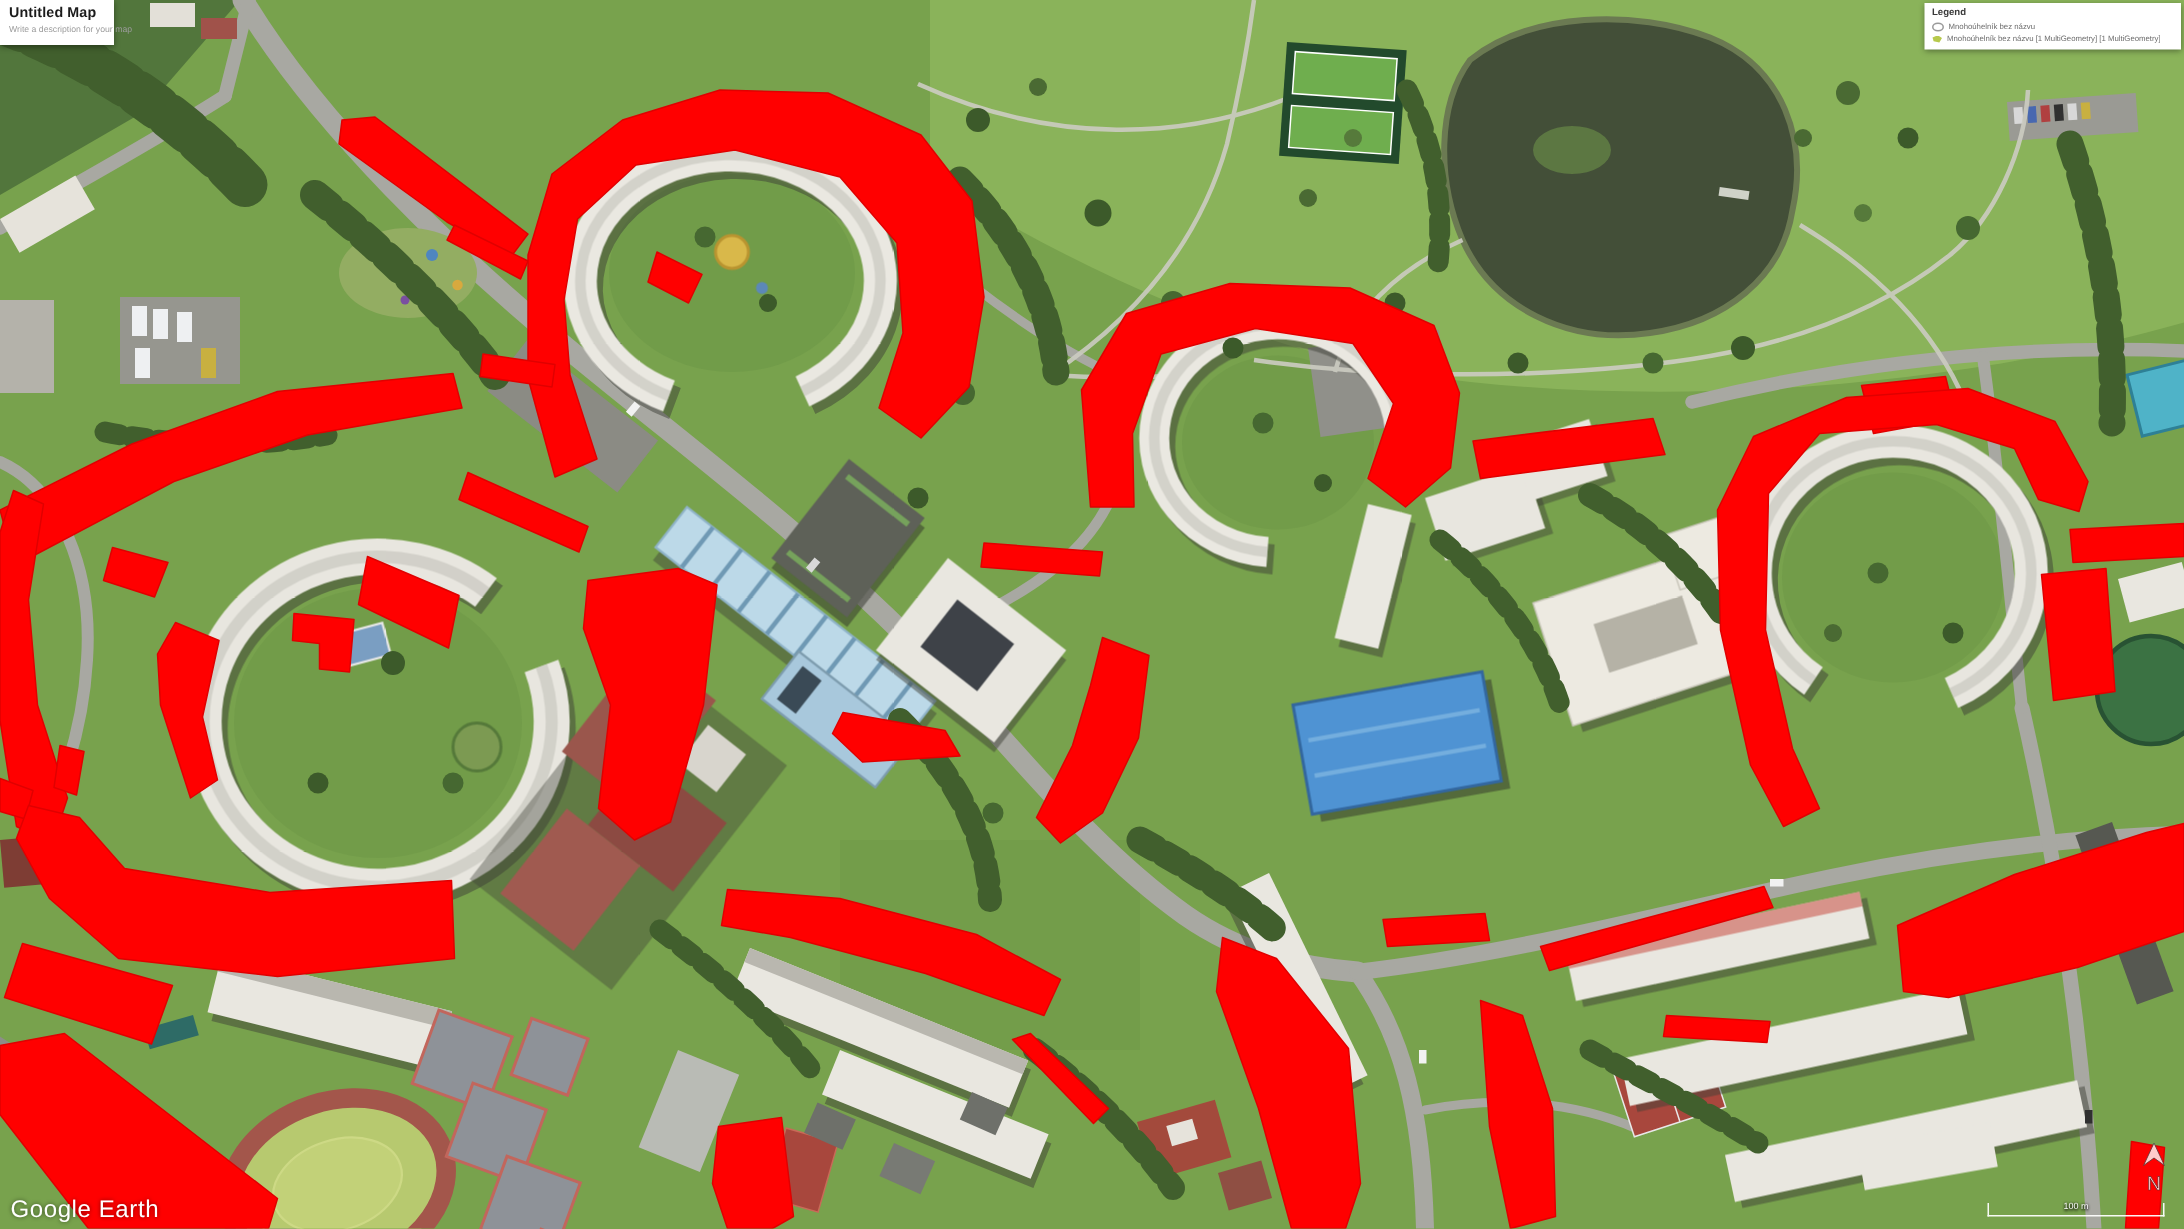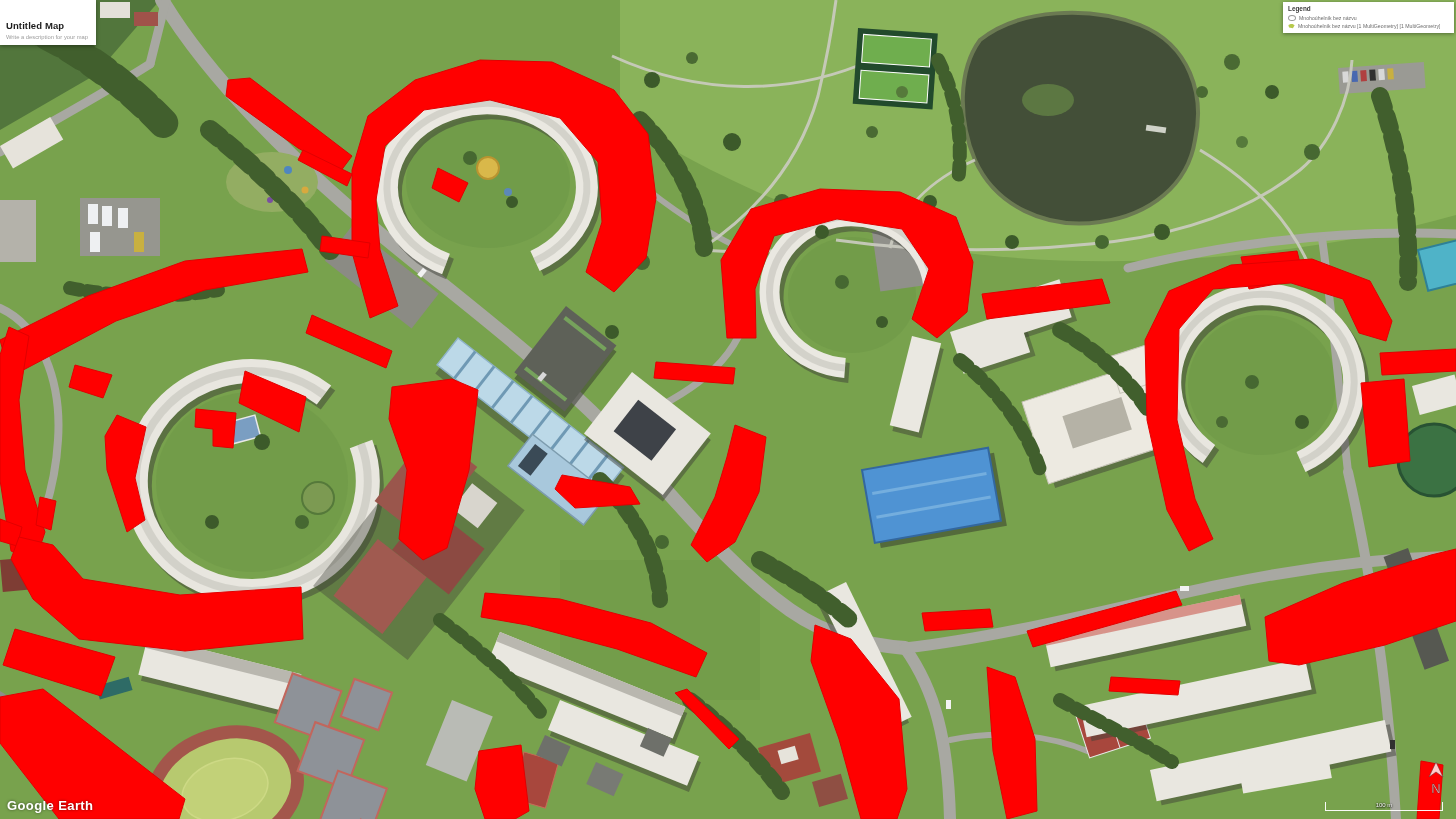--- a/index.html
+++ b/index.html
@@ -5,33 +5,33 @@
   html,body{margin:0;padding:0}
   body{
     width:1456px;height:819px;overflow:hidden;position:relative;
     background:#78a24d;font-family:"Liberation Sans",sans-serif;
   }
   #map-canvas{position:absolute;inset:0;cursor:grab}
   #map-canvas svg{display:block;width:1456px;height:819px}
 
   
   .card{position:absolute;background:#ffffff;box-shadow:0 1px 4px rgba(0,0,0,.4);box-sizing:border-box}
-  #map-title-card{left:0;top:0;width:96px;min-height:30px;padding:21px 6px 5px}
+  #map-title-card{left:0;top:0;width:76px;min-height:30px;padding:4px 6px 5px}
   #map-title-card .title{font-size:9.5px;font-weight:700;color:#1c1c1c;letter-spacing:.1px;line-height:1.15;cursor:pointer}
   #map-title-card .desc{font-size:5.8px;color:#9c9c9c;margin-top:2.5px;cursor:text;white-space:nowrap}
 
   #legend-card{left:1283px;top:2px;width:171px;padding:3px 5px 4px}
   #legend-card .legend-title{font-size:6.4px;font-weight:700;color:#3a3a3a}
   .legend-row{display:flex;align-items:center;margin-top:2.5px;cursor:pointer}
   .legend-row .lg-label{font-size:5.2px;color:#6d6d6d;margin-left:3px;white-space:nowrap;overflow:hidden}
   .legend-icon{width:7px;height:5px;flex:0 0 auto}
   .legend-icon.outline{border:1px solid #9a9a9a;border-radius:50%;background:#fff;width:6px;height:4px}
   .legend-icon.filled{clip-path:polygon(15% 80%,5% 30%,55% 0,95% 35%,70% 95%);}
 
-  #watermark{position:absolute;left:7px;top:798px;color:#fff;font-size:13px;font-weight:700;
+  #watermark{position:absolute;left:7px;top:798px;color:#fff;font-size:16px;font-weight:400;
     letter-spacing:.4px;text-shadow:0 0 3px rgba(0,0,0,.55);user-select:none}
 
   #scale-bar{position:absolute;left:1325px;top:802px;width:118px;height:9px;
     border-left:1.5px solid #fff;border-right:1.5px solid #fff;border-bottom:1.5px solid #fff;
     box-sizing:border-box;opacity:.95}
   #scale-bar .scale-label{position:absolute;left:0;right:0;top:-1px;text-align:center;
     font-size:6px;color:#fff;text-shadow:0 0 2px #000,0 1px 2px #000;line-height:9px}
 
   #compass{position:absolute;left:1426px;top:761px;width:20px;height:42px;opacity:.8;cursor:pointer}
 </style>

